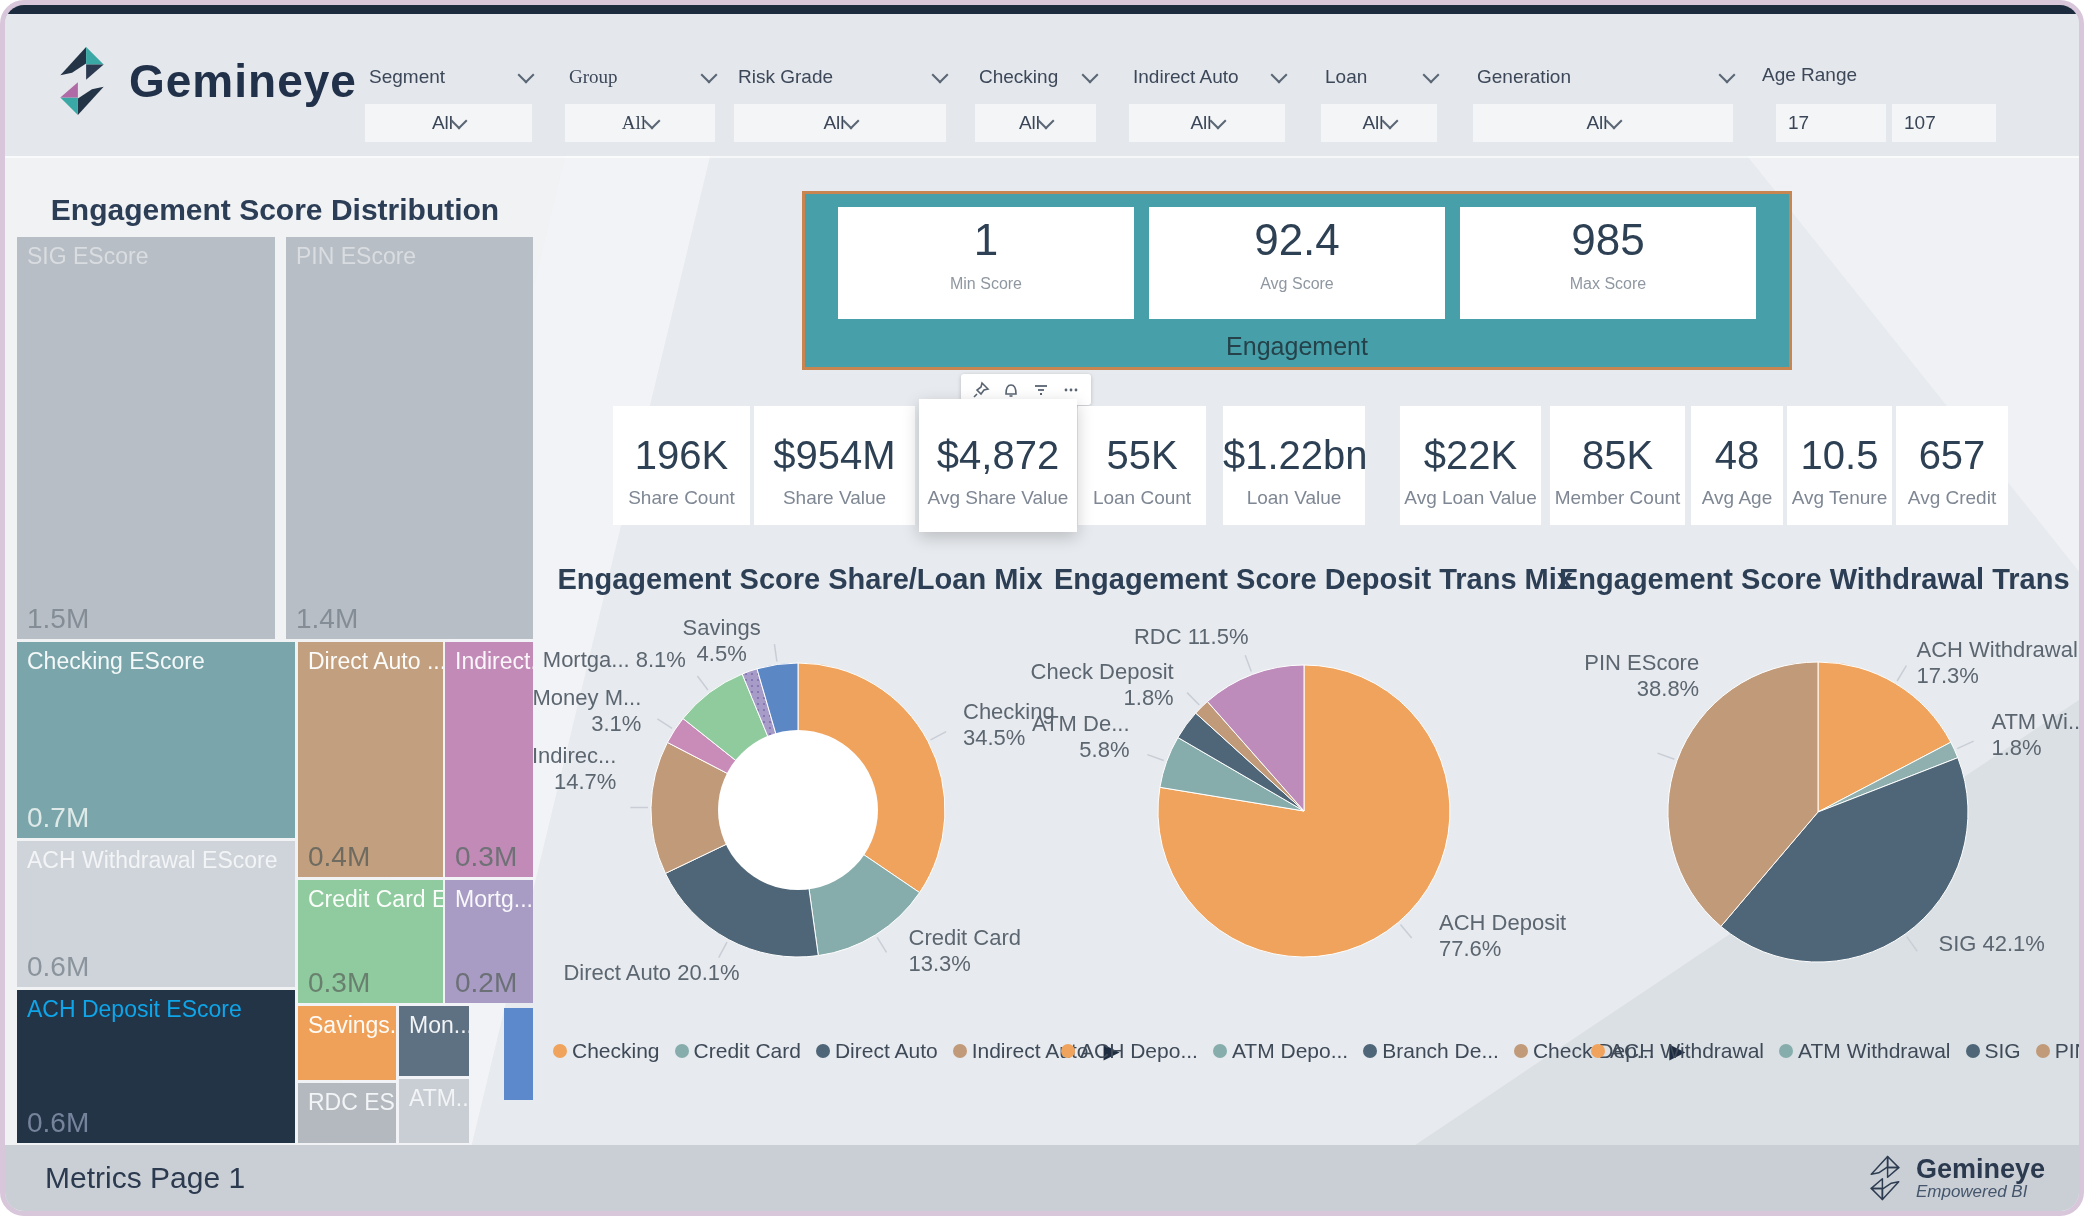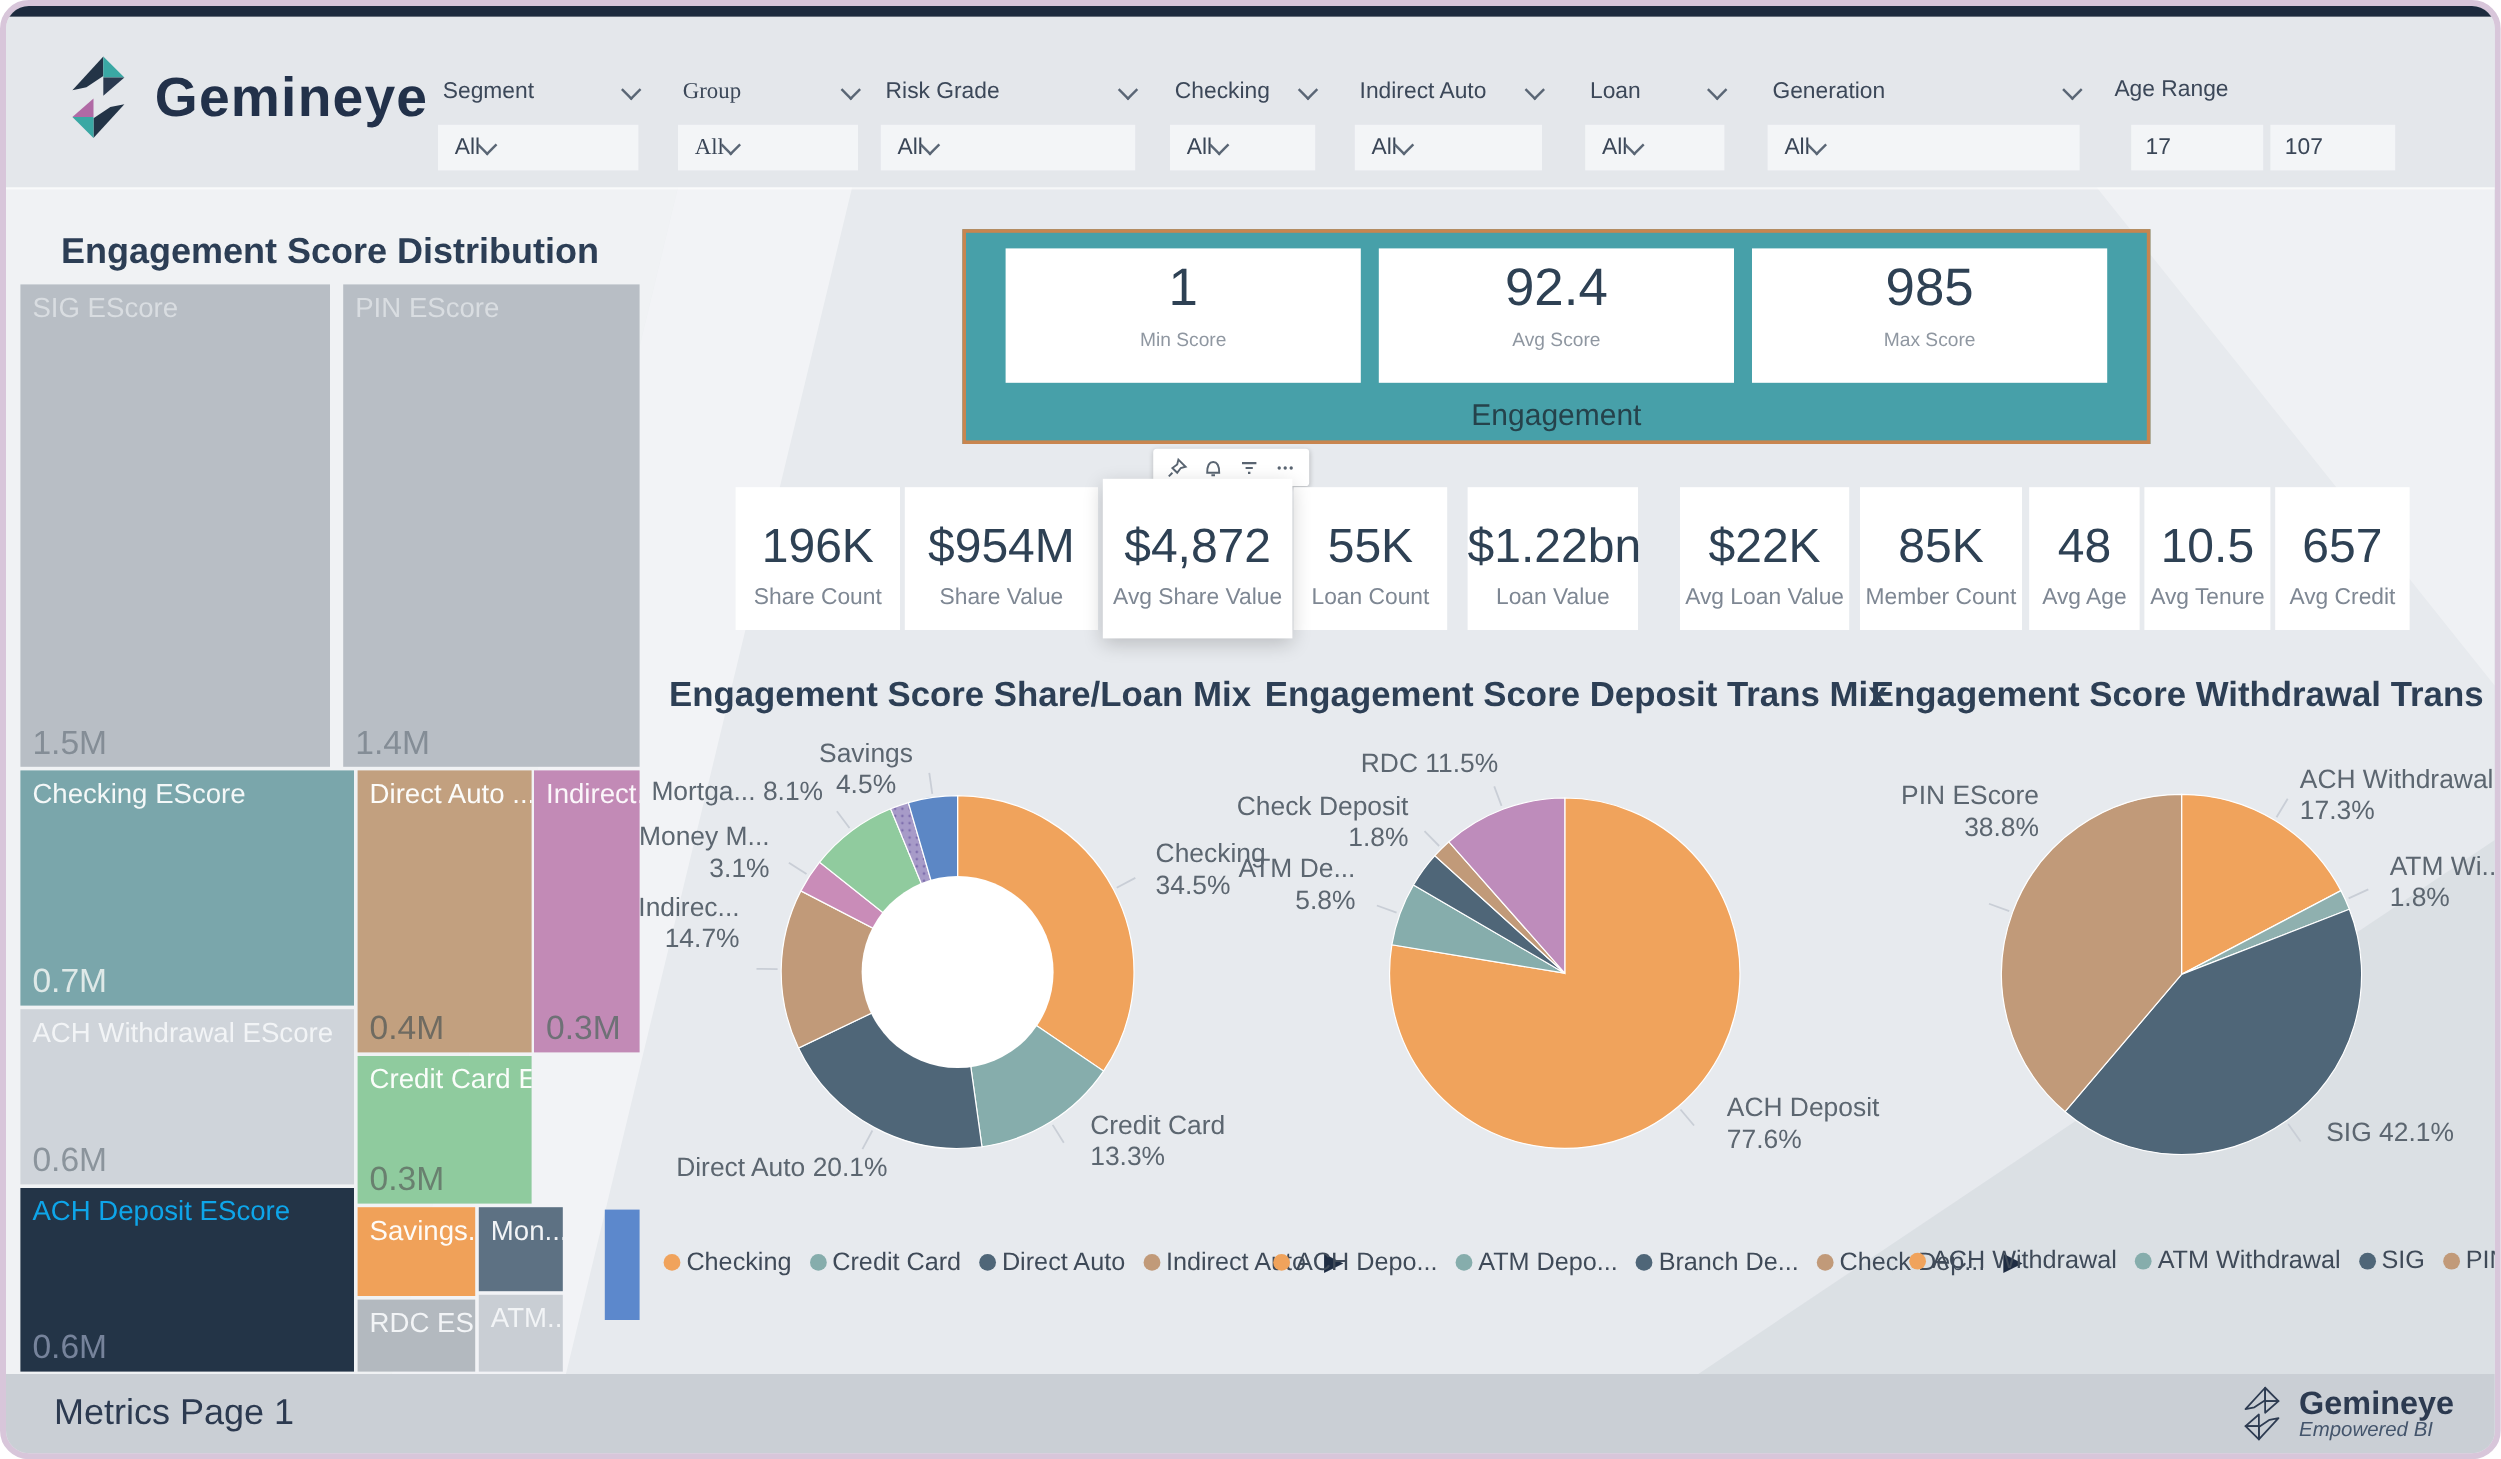--- a/index.html
+++ b/index.html
@@ -8,21 +8,21 @@
   .topstrip{position:absolute;top:0;left:0;right:0;height:9px;background:#1d2b3e;}
   
   .header{position:absolute;top:9px;left:0;right:0;height:142px;background:#e4e7eb;border-bottom:2px solid rgba(255,255,255,.65);}
   .logo{position:absolute;left:44px;top:26px;display:flex;align-items:center;gap:14px;}
   .logo-text{font-size:46px;font-weight:bold;color:#22314a;letter-spacing:1px;}
   .filter{position:absolute;top:0;height:142px;}
   .filter-head{position:absolute;top:52px;left:4px;right:0;display:flex;align-items:center;justify-content:space-between;cursor:pointer;}
   .filter-label{font-size:19px;color:#3c4859;}
   .chev{width:10px;height:10px;border-right:2px solid #5a6675;border-bottom:2px solid #5a6675;transform:rotate(45deg);margin-top:-5px;}
   .filter-box{position:absolute;top:90px;left:0;right:0;height:38px;background:#f3f5f7;display:flex;align-items:center;
-              justify-content:flex-start;padding:0 14px;box-sizing:border-box;cursor:pointer;}
+              justify-content:center;padding:0 14px;box-sizing:border-box;cursor:pointer;}
   .filter-value{font-size:19px;color:#3a4657;}
   .age{position:absolute;top:0;height:142px;}
   .age-label{position:absolute;left:0px;top:50px;font-size:19px;color:#3c4859;}
   .age-input{position:absolute;top:90px;height:38px;background:#f3f5f7;border:none;font-size:19px;color:#3a4657;
              padding:0 12px;box-sizing:border-box;font-family:"Liberation Sans",sans-serif;}
   
   .diag{position:absolute;left:0;right:0;top:151px;bottom:66px;pointer-events:none;}
   .diagA{background:rgba(255,255,255,.38);clip-path:polygon(0 0,27% 0,15.5% 100%,0 100%);}
   .diagB{background:rgba(255,255,255,.45);clip-path:polygon(27% 0,34% 0,22.5% 100%,15.5% 100%);}
   .diagC{background:rgba(255,255,255,.35);clip-path:polygon(84% 0,100% 0,100% 42%);}
@@ -172,20 +172,21 @@
 
   <div class="tm-title">Engagement Score Distribution</div>
   <div id="treemap">
       <div class="tile" style="left: 0px; top: 0px; width: 258px; height: 402px; background: rgb(184, 190, 197);"><span class="tname" style="color: rgb(217, 221, 225);">SIG EScore</span><span class="tval" style="color: rgb(132, 141, 150);">1.5M</span></div>
       <div class="tile" style="left: 269px; top: 0px; width: 247px; height: 402px; background: rgb(184, 190, 197);"><span class="tname" style="color: rgb(217, 221, 225);">PIN EScore</span><span class="tval" style="color: rgb(132, 141, 150);">1.4M</span></div>
       <div class="tile" style="left: 0px; top: 405px; width: 278px; height: 196px; background: rgb(122, 166, 171);"><span class="tname" style="color: rgb(244, 248, 248);">Checking EScore</span><span class="tval" style="color: rgb(223, 233, 232);">0.7M</span></div>
       <div class="tile" style="left: 281px; top: 405px; width: 145px; height: 235px; background: rgb(194, 160, 127);"><span class="tname" style="color: rgb(252, 252, 250);">Direct Auto ...</span><span class="tval" style="color: rgb(111, 107, 97);">0.4M</span></div>
       <div class="tile" style="left: 428px; top: 405px; width: 88px; height: 235px; background: rgb(194, 138, 182);"><span class="tname" style="color: rgb(251, 246, 250);">Indirect...</span><span class="tval" style="color: rgb(110, 113, 118);">0.3M</span></div>
       <div class="tile" style="left: 0px; top: 604px; width: 278px; height: 146px; background: rgb(207, 212, 218);"><span class="tname" style="color: rgb(242, 244, 246);">ACH Withdrawal EScore</span><span class="tval" style="color: rgb(139, 148, 156);">0.6M</span></div>
       <div class="tile" style="left: 281px; top: 643px; width: 145px; height: 123px; background: rgb(143, 203, 158);"><span class="tname" style="color: rgb(250, 253, 250);">Credit Card E...</span><span class="tval" style="color: rgb(105, 128, 111);">0.3M</span></div>
+      <div class="tile dotted" style="left: 428px; top: 643px; width: 88px; height: 123px; background: rgb(168, 156, 196);"><span class="tname" style="color: rgb(248, 247, 251);">Mortg...</span><span class="tval" style="color: rgb(107, 112, 118);">0.2M</span></div>
       <div class="tile" style="left: 0px; top: 753px; width: 278px; height: 153px; background: rgb(35, 52, 71);"><span class="tname" style="color: #0ea5e9;">ACH Deposit EScore</span><span class="tval" style="color: rgb(118, 131, 155);">0.6M</span></div>
       <div class="tile" style="left: 281px; top: 769px; width: 98px; height: 74px; background: rgb(240, 161, 89);"><span class="tname" style="color: rgb(254, 251, 247);">Savings...</span></div>
       <div class="tile" style="left: 382px; top: 769px; width: 70px; height: 70px; background: rgb(93, 113, 131);"><span class="tname" style="color: rgb(242, 244, 246);">Mon...</span></div>
       <div class="tile" style="left: 281px; top: 846px; width: 98px; height: 60px; background: rgb(179, 185, 191);"><span class="tname" style="color: rgb(242, 244, 246);">RDC ES...</span></div>
       <div class="tile" style="left: 382px; top: 842px; width: 70px; height: 64px; background: rgb(201, 206, 212);"><span class="tname" style="color: rgb(242, 244, 246);">ATM...</span></div>
       <div class="tile" style="left: 487px; top: 771px; width: 29px; height: 92px; background: rgb(92, 136, 204);"></div>
     </div>
 
   <div class="eng">
     <div class="eng-cards" id="eng-cards">

